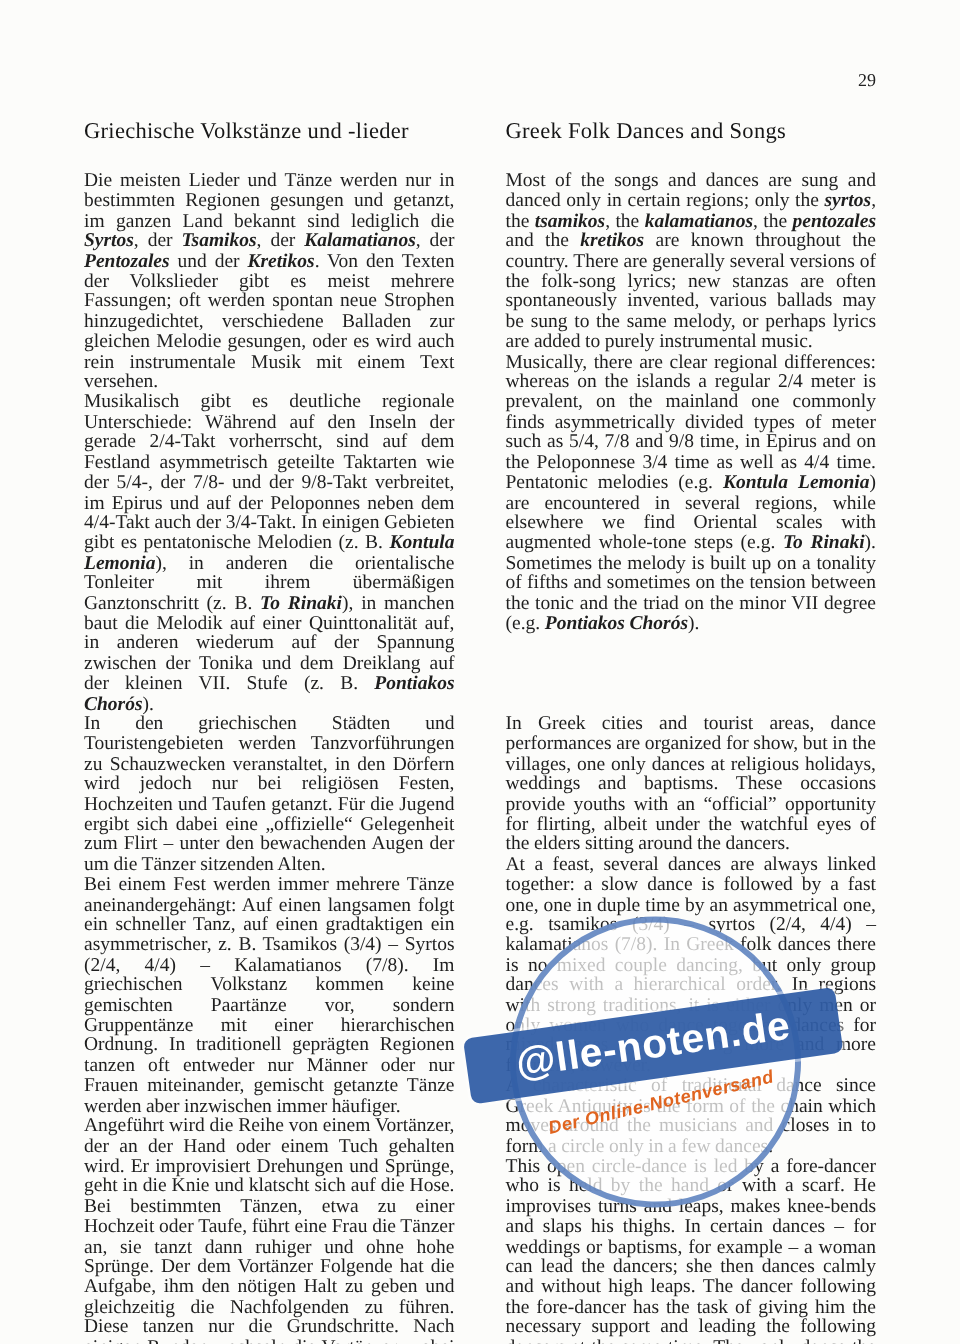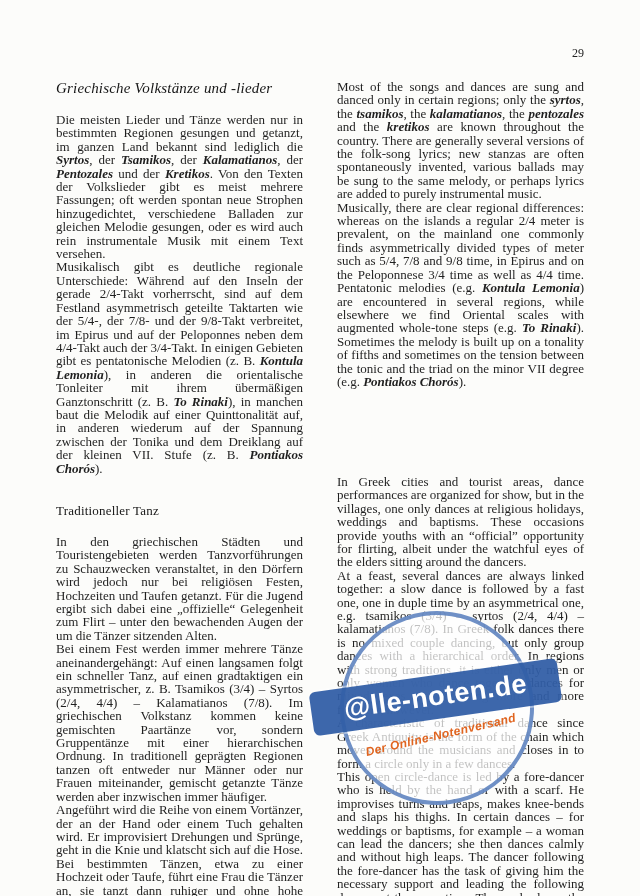--- a/index.html
+++ b/index.html
@@ -19,21 +19,21 @@
   .columns{
     position:absolute;top:80px;left:56px;width:528px;
     display:grid;
     grid-template-columns:1fr 1fr;
     column-gap:34px;
     row-gap:0;
   }
   .heading{
     font-size:15px;font-weight:normal;
     margin:0 0 16px 0;
-    letter-spacing:0.2px;color:#161616;font-style:italic;
+    letter-spacing:0.2px;color:#161616;
   }
   .subheading{
     font-size:13px;font-weight:normal;
     margin:28px 0 16px 0;
     letter-spacing:0.2px;color:#161616;
   }
   p.body{
     margin:0;
     font-size:13px;
     line-height:13.4px;
@@ -91,26 +91,26 @@
 
   <div class="columns">
 
     <section class="cell" lang="de">
       <h1 class="heading">Griechische Volkstänze und -lieder</h1>
       <p class="body"><span>Die meisten Lieder und Tänze werden nur in bestimmten Regionen gesungen und getanzt, im ganzen Land bekannt sind lediglich die </span><i>Syrtos</i><span>, der </span><i>Tsamikos</i><span>, der </span><i>Kalamatianos</i><span>, der </span><i>Pentozales</i><span> und der </span><i>Kretikos</i><span>. Von den Texten der Volkslieder gibt es meist mehrere Fassungen; oft werden spontan neue Strophen hinzugedichtet, verschiedene Balladen zur gleichen Melodie gesungen, oder es wird auch rein instrumentale Musik mit einem Text versehen.</span></p>
       <p class="body"><span>Musikalisch gibt es deutliche regionale Unterschiede: Während auf den Inseln der gerade 2/4-Takt vorherrscht, sind auf dem Festland asymmetrisch geteilte Taktarten wie der 5/4-, der 7/8- und der 9/8-Takt verbreitet, im Epirus und auf der Peloponnes neben dem 4/4-Takt auch der 3/4-Takt. In einigen Gebieten gibt es pentatonische Melodien (z. B. </span><i>Kontula Lemonia</i><span>), in anderen die orientalische Tonleiter mit ihrem übermäßigen Ganztonschritt (z. B. </span><i>To Rinaki</i><span>), in manchen baut die Melodik auf einer Quinttonalität auf, in anderen wiederum auf der Spannung zwischen der Tonika und dem Dreiklang auf der kleinen VII. Stufe (z. B. </span><i>Pontiakos Chorós</i><span>).</span></p>
     </section>
 
     <section class="cell" lang="en">
+      <h1 class="heading">Greek Folk Dances and Songs</h1>
       <p class="body"><span>Most of the songs and dances are sung and danced only in certain regions; only the </span><i>syrtos</i><span>, the </span><i>tsamikos</i><span>, the </span><i>kalamatianos</i><span>, the </span><i>pentozales</i><span> and the </span><i>kretikos</i><span> are known throughout the country. There are generally several versions of the folk-song lyrics; new stanzas are often spontaneously invented, various ballads may be sung to the same melody, or perhaps lyrics are added to purely instrumental music.</span></p>
       <p class="body"><span>Musically, there are clear regional differences: whereas on the islands a regular 2/4 meter is prevalent, on the mainland one commonly finds asymmetrically divided types of meter such as 5/4, 7/8 and 9/8 time, in Epirus and on the Peloponnese 3/4 time as well as 4/4 time. Pentatonic melodies (e.g. </span><i>Kontula Lemonia</i><span>) are encountered in several regions, while elsewhere we find Oriental scales with augmented whole-tone steps (e.g. </span><i>To Rinaki</i><span>). Sometimes the melody is built up on a tonality of fifths and sometimes on the tension between the tonic and the triad on the minor VII degree (e.g. </span><i>Pontiakos Chorós</i><span>).</span></p>
     </section>
 
     <section class="cell" lang="de">
-      <h2 class="subheading">Traditioneller Tanz</h2>
       <p class="body"><span>In den griechischen Städten und Touristengebieten werden Tanzvorführungen zu Schauzwecken veranstaltet, in den Dörfern wird jedoch nur bei religiösen Festen, Hochzeiten und Taufen getanzt. Für die Jugend ergibt sich dabei eine „offizielle“ Gelegenheit zum Flirt – unter den bewachenden Augen der um die Tänzer sitzenden Alten.</span></p>
       <p class="body"><span>Bei einem Fest werden immer mehrere Tänze aneinandergehängt: Auf einen langsamen folgt ein schneller Tanz, auf einen gradtaktigen ein asymmetrischer, z. B. Tsamikos (3/4) – Syrtos (2/4, 4/4) – Kalamatianos (7/8). Im griechischen Volkstanz kommen keine gemischten Paartänze vor, sondern Gruppentänze mit einer hierarchischen Ordnung. In traditionell geprägten Regionen tanzen oft entweder nur Männer oder nur Frauen miteinander, gemischt getanzte Tänze werden aber inzwischen immer häufiger.</span></p>
       <p class="body"><span>Angeführt wird die Reihe von einem Vortänzer, der an der Hand oder einem Tuch gehalten wird. Er improvisiert Drehungen und Sprünge, geht in die Knie und klatscht sich auf die Hose. Bei bestimmten Tänzen, etwa zu einer Hochzeit oder Taufe, führt eine Frau die Tänzer an, sie tanzt dann ruhiger und ohne hohe Sprünge. Der dem Vortänzer Folgende hat die Aufgabe, ihm den nötigen Halt zu geben und gleichzeitig die Nachfolgenden zu führen. Diese tanzen nur die Grundschritte. Nach einigen Runden wechseln die Vortänzer, wobei die abgelösten den Musikern Geld zustecken.</span></p>
     </section>
 
     <section class="cell" lang="en">
       <p class="body"><span>In Greek cities and tourist areas, dance performances are organized for show, but in the villages, one only dances at religious holidays, weddings and baptisms. These occasions provide youths with an “official” opportunity for flirting, albeit under the watchful eyes of the elders sitting around the dancers.</span></p>
       <p class="body"><span>At a feast, several dances are always linked together: a slow dance is followed by a fast one, one in duple time by an asymmetrical one, e.g. tsamikos (3/4) – syrtos (2/4, 4/4) – kalamatianos (7/8). In Greek folk dances there is no mixed couple dancing, but only group dances with a hierarchical order. In regions with strong traditions, it is either only men or only women who dance together; dances for mixed sexes are becoming more and more frequent, however.</span></p>
       <p class="body"><span>A characteristic of traditional dance since Greek Antiquity is the form of the chain which moves around the musicians and closes in to form a circle only in a few dances.</span></p>
       <p class="body"><span>This open circle-dance is led by a fore-dancer who is held by the hand or with a scarf. He improvises turns and leaps, makes knee-bends and slaps his thighs. In certain dances – for weddings or baptisms, for example – a woman can lead the dancers; she then dances calmly and without high leaps. The dancer following the fore-dancer has the task of giving him the necessary support and leading the following dancers at the same time. They only dance the basic steps. After several rounds, the fore-dancers change; the ones taken over from use this occasion to give money to the musicians. The revelers have the chance to improvise situational lyrics to well-known</span></p>

